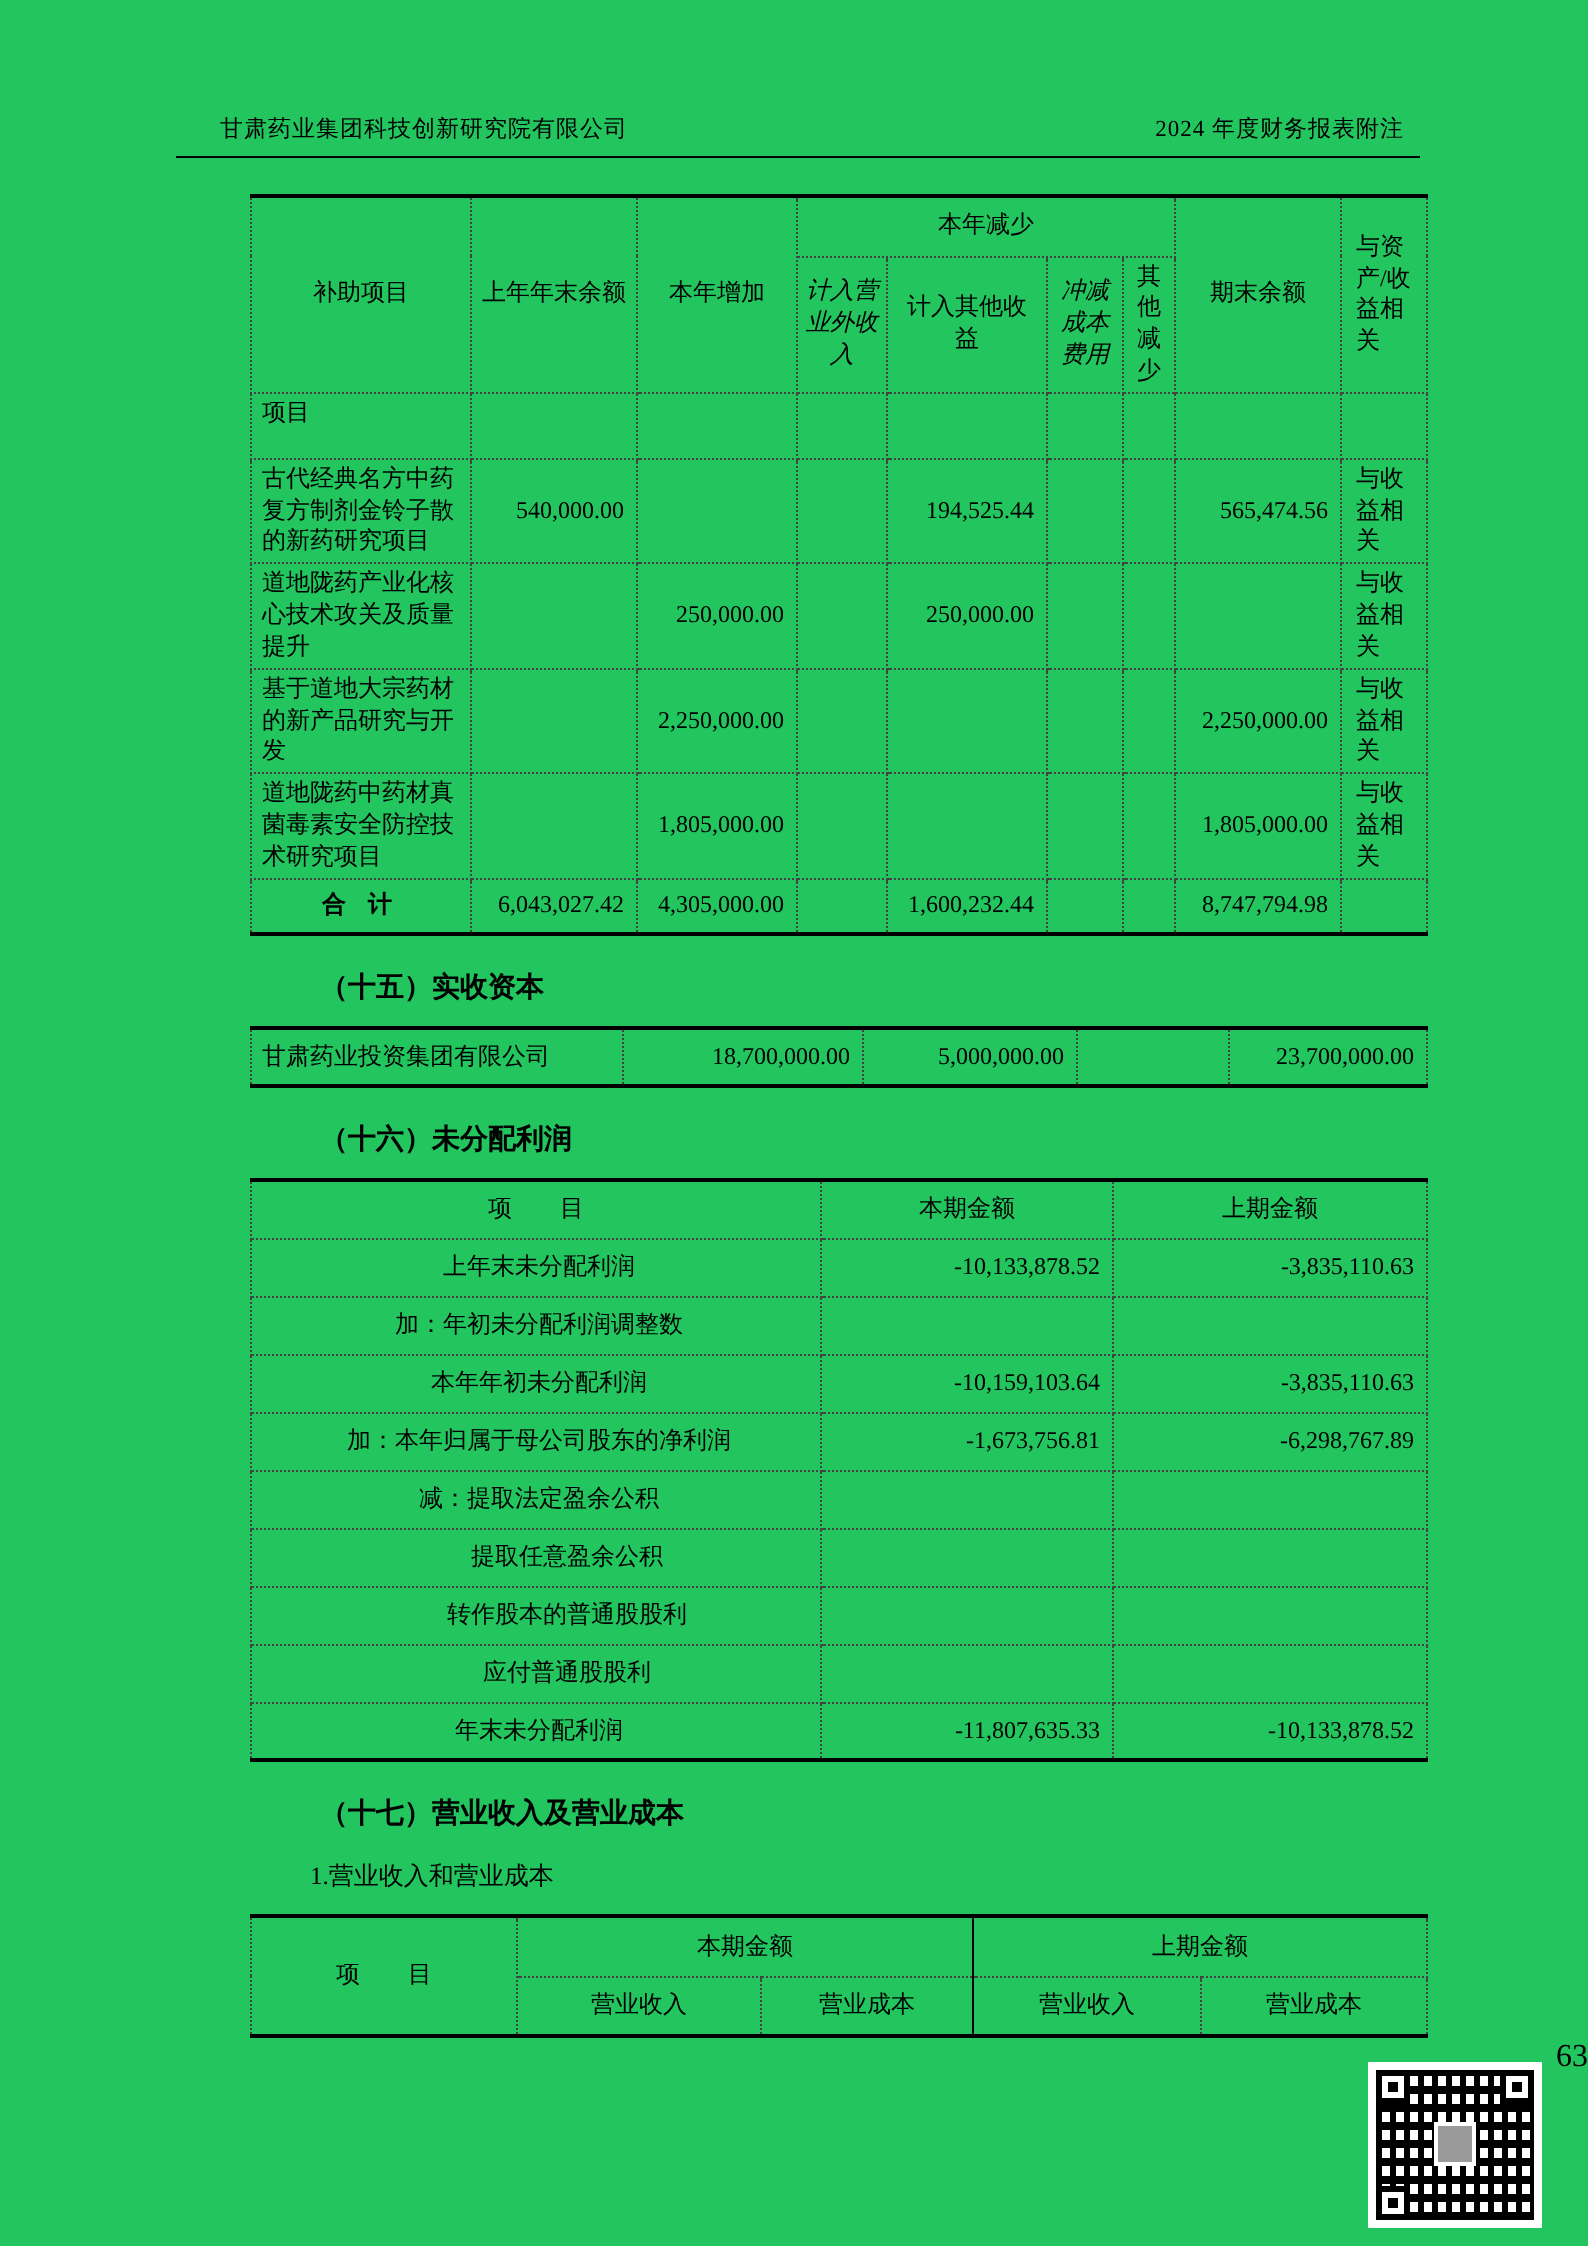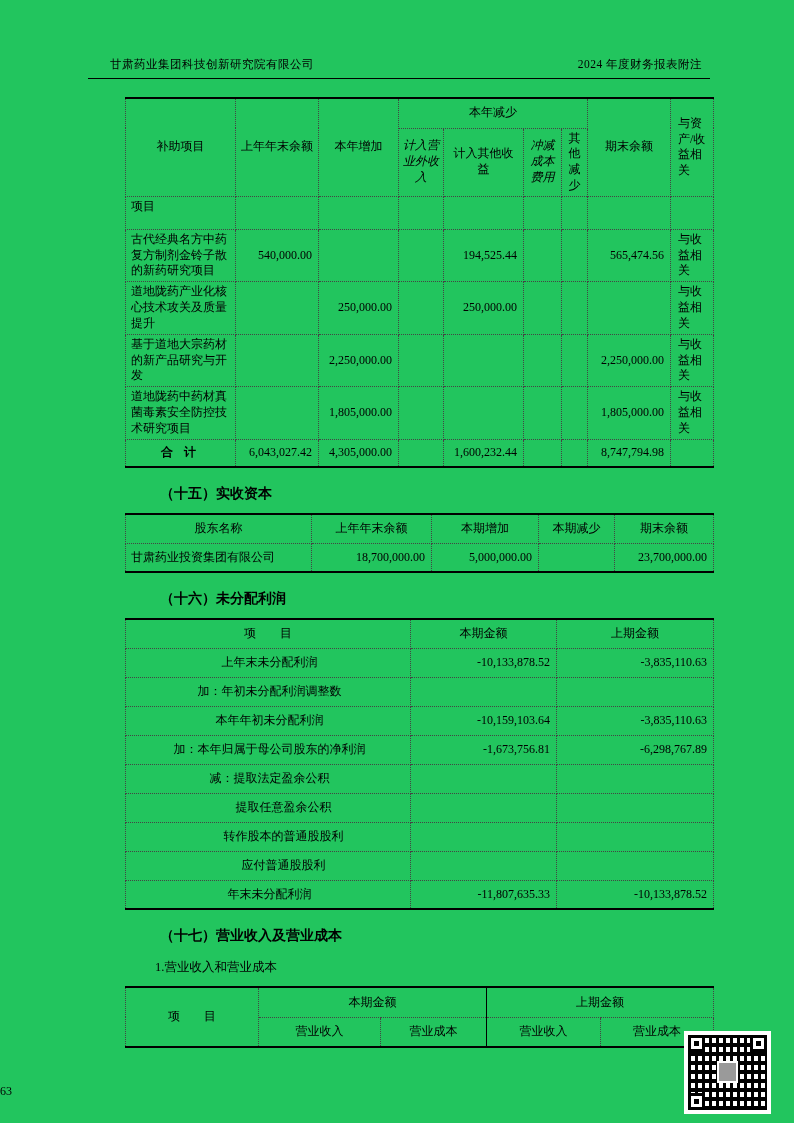--- a/index.html
+++ b/index.html
@@ -43,21 +43,21 @@
   .t1 .totalrow .lbl { font-weight:bold; letter-spacing:4px; }
 
   .t2 td { height:29px; }
   .t3 td { height:29px; }
   .t3 .label { padding-left:8px;text-align:center; }
   .t3 .indent { padding-left:36px; }
   .t4 td { height:30px; }
   .t4 .solid-left { border-left:1px solid #000; }
 
   
-  .page-number { position:absolute; top:1084px; left:0; width:100%; text-align:left; font-size:12px; }
+  .page-number { position:absolute; top:1020px; left:0; width:100%; text-align:right; font-size:16px; }
   .qr {
     position:absolute; top:1035px; left:688px; width:79px; height:75px;
     background:
       repeating-linear-gradient(90deg,#000 0 3px,transparent 3px 7px),
       repeating-linear-gradient(0deg,#000 0 4px,#fff 4px 9px);
     outline:4px solid #fff;
   }
   .qr .finder { position:absolute; width:17px; height:17px; background:#fff; border:3px solid #000; }
   .qr .finder::after { content:""; position:absolute; left:3px; top:3px; width:5px; height:5px; background:#000; }
   .qr .f-tl { top:0; left:0; } .qr .f-tr { top:0; right:0; } .qr .f-bl { bottom:0; left:0; }
@@ -176,27 +176,20 @@
     <div class="sec-title">（十五）实收资本</div>
     <table class="t2">
       <colgroup>
         <col style="width:186px">
           <col style="width:120px">
           <col style="width:107px">
         <col style="width:76px">
           <col style="width:99px">
       </colgroup>
       <tbody>
-          <tr>
-        <td class="c">股东名称</td>
-        <td class="c">上年年末余额</td>
-        <td class="c">本期增加</td>
-        <td class="c">本期减少</td>
-        <td class="c">期末余额</td>
-      </tr>
       <tr>
         <td class="l">甘肃药业投资集团有限公司</td>
         <td class="num">18,700,000.00</td>
         <td class="num">5,000,000.00</td>
         <td class="num"></td>
         <td class="num">23,700,000.00</td>
       </tr>
     </tbody>
       </table>
 

